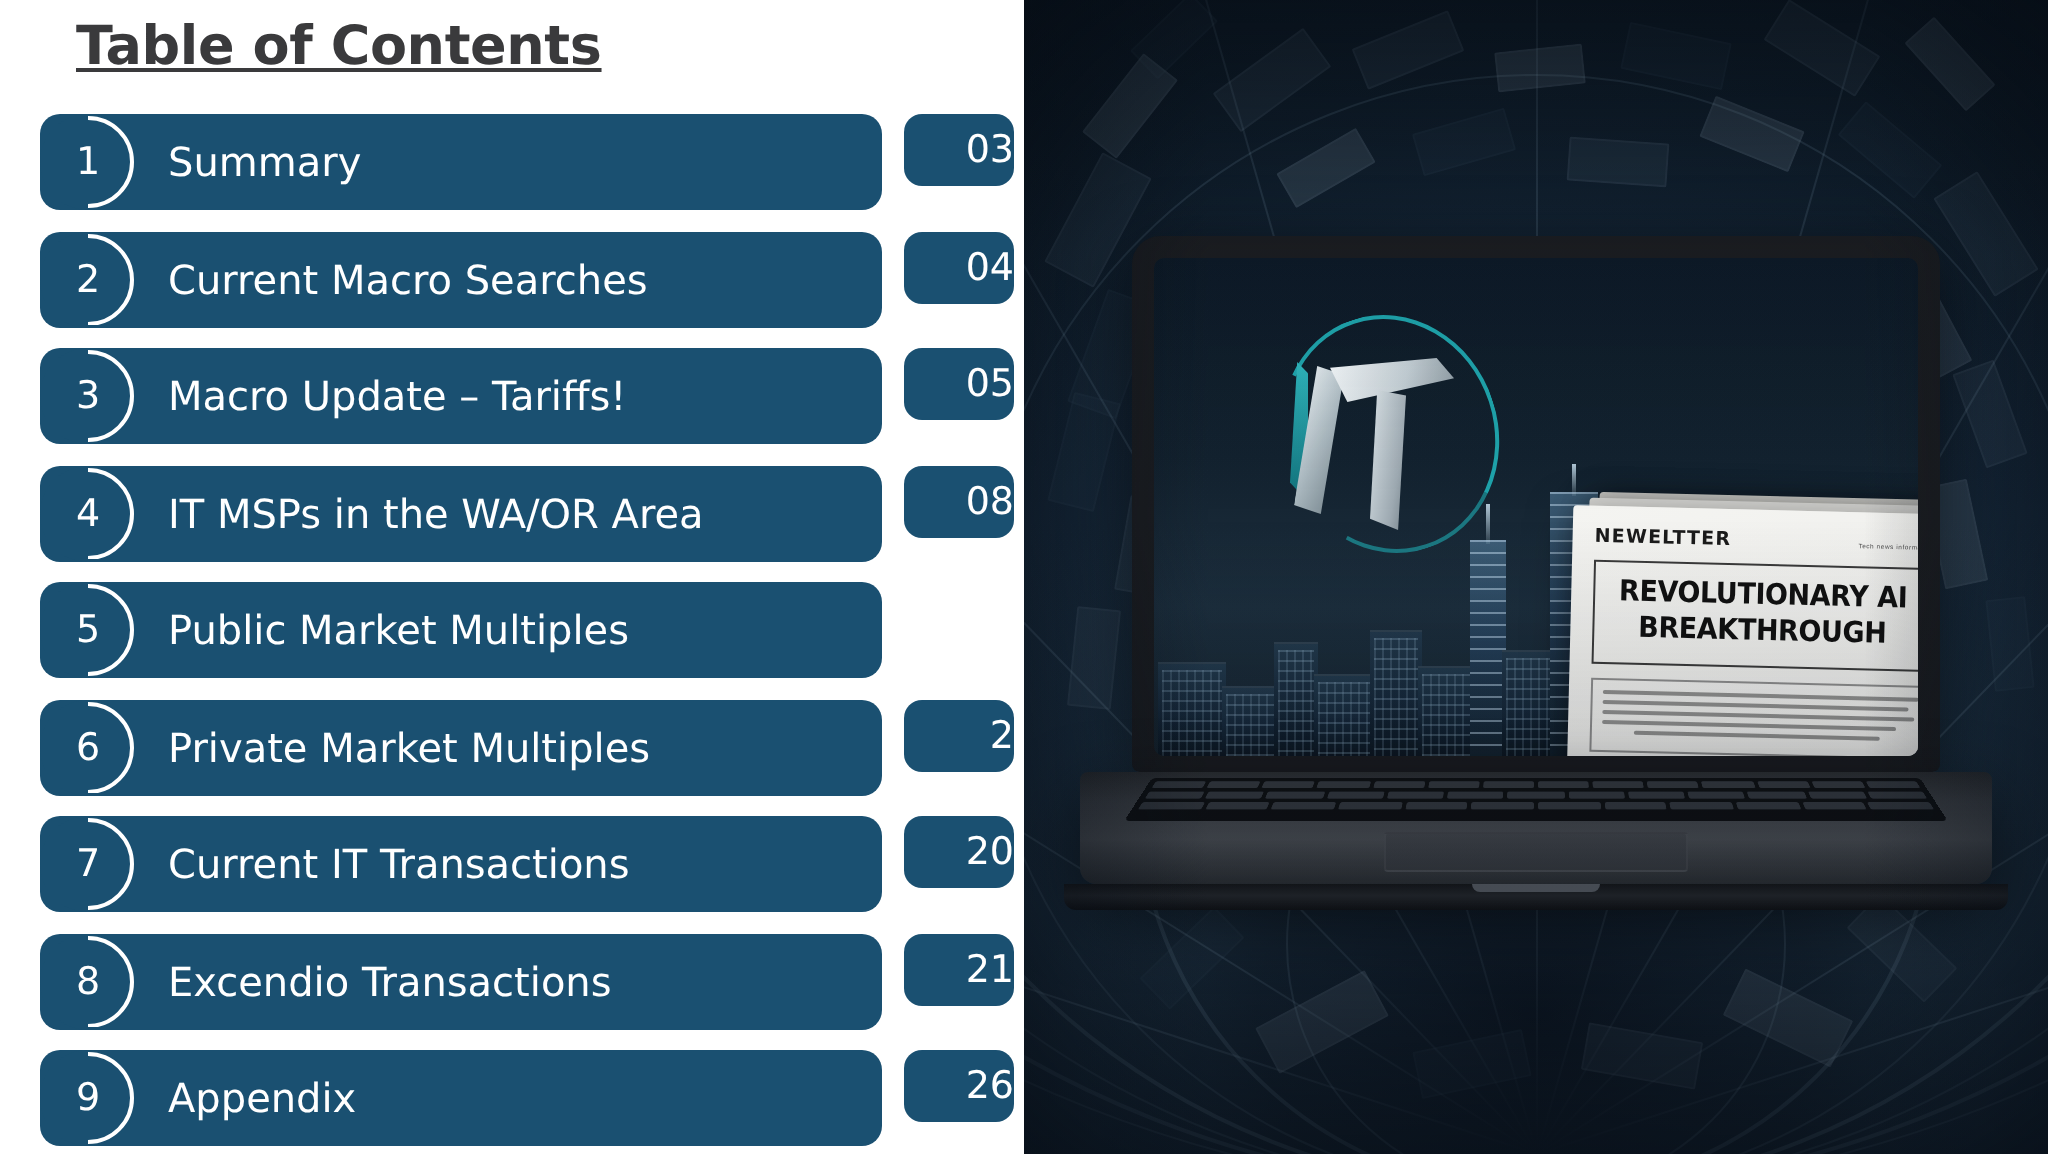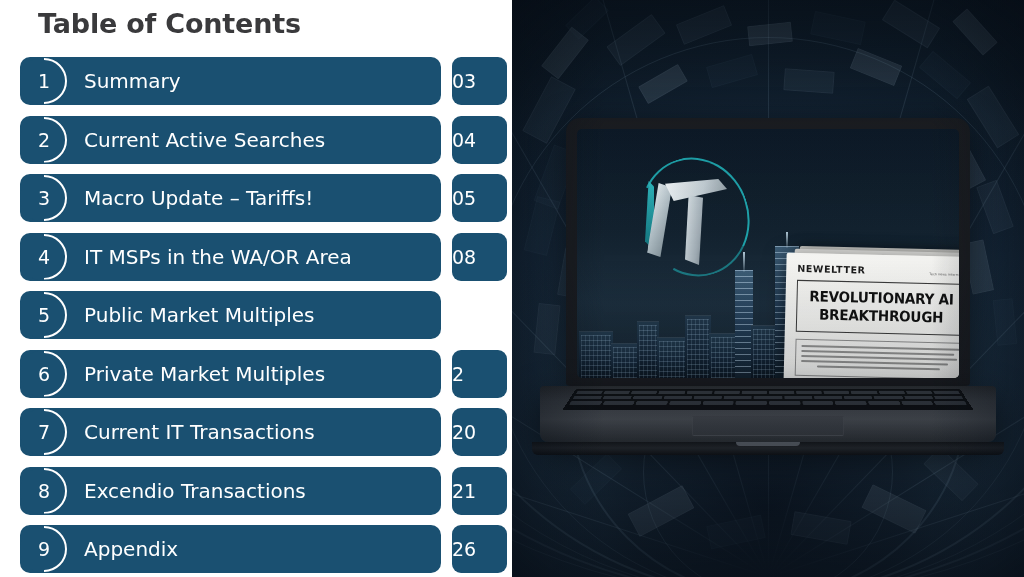--- a/index.html
+++ b/index.html
@@ -31,20 +31,21 @@
   .toc-title {
     position: absolute;
     left: 38px;
     top: 8px;
     font-size: 27px;
     font-weight: bold;
     color: #3a3a3c;
     letter-spacing: -0.2px;
     font-family: "DejaVu Sans", sans-serif;
     white-space: nowrap;
+    text-decoration: underline;
   }
 
   .toc-list {
     position: absolute;
     left: 0;
     top: 57px;
     width: 512px;
   }
 
   .toc-row {
@@ -114,26 +115,26 @@
     font-family: "DejaVu Sans", sans-serif;
     white-space: nowrap;
   }
 
   
   .row-page-box {
     position: absolute;
     left: 452px;
     top: 0;
     width: 55px;
-    height: 48px;
+    height: 36px;
     background: #1a5071;
     border-radius: 9px;
     display: flex;
     align-items: center;
-    justify-content: flex-start;
+    justify-content: flex-end;
   }
   .row-page {
     color: #ffffff;
     font-size: 19px;
     font-family: "DejaVu Sans", sans-serif;
   }
 
   
   .right-panel {
     position: absolute;
@@ -499,21 +500,21 @@
         <div class="row-page-box">
           <span class="row-page">03</span>
         </div>
       </div>
 
       <div class="toc-row">
         <div class="row-bar"></div>
         <div class="row-num-circle"></div>
         <div class="row-num-ring"></div>
         <div class="row-num">2</div>
-        <div class="row-label">Current Active Searches</div>
+        <div class="row-label">Current Macro Searches</div>
         <div class="row-page-box">
           <span class="row-page">04</span>
         </div>
       </div>
 
       <div class="toc-row">
         <div class="row-bar"></div>
         <div class="row-num-circle"></div>
         <div class="row-num-ring"></div>
         <div class="row-num">3</div>

